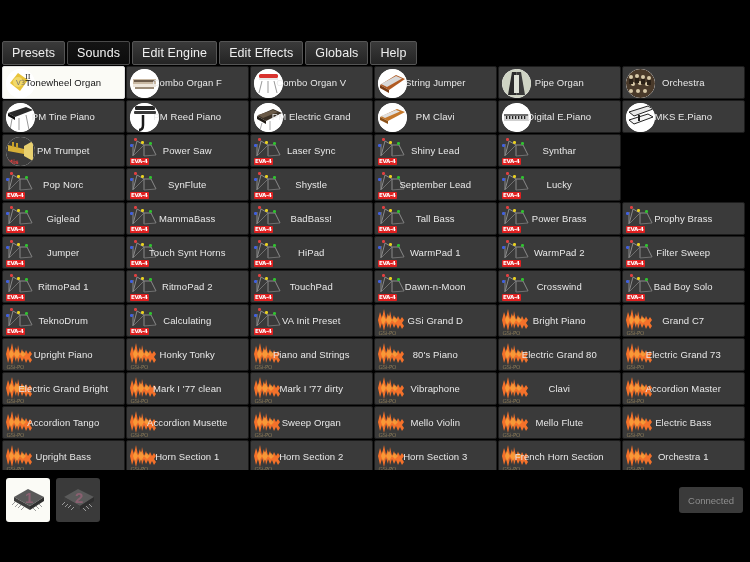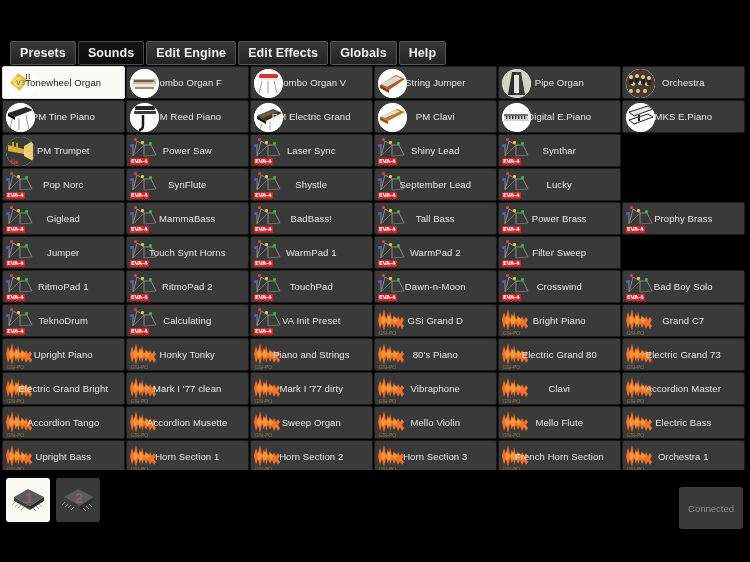--- a/index.html
+++ b/index.html
@@ -1,20 +1,20 @@
 <!DOCTYPE html>
 <html><head>
 <meta charset="utf-8">
 <style>
   html,body{margin:0;padding:0;background:#000;}
   body{width:750px;height:562px;overflow:hidden;font-family:"Liberation Sans",sans-serif;-webkit-font-smoothing:antialiased;}
   #app{position:relative;width:750px;height:562px;background:#000;}
 
   
-  #tabbar{position:absolute;left:0;top:41px;height:24px;width:750px;display:flex;align-items:stretch;gap:2px;padding-left:10px;box-sizing:border-box;font-weight:bold;}
+  #tabbar{position:absolute;left:0;top:41px;height:24px;width:750px;display:flex;align-items:stretch;gap:2px;padding-left:2px;box-sizing:border-box;}
   .tab{display:flex;align-items:center;justify-content:center;padding:0 9px;height:22px;color:#efefef;font-size:12.5px;
        background:linear-gradient(#3a3a3a,#242424);border:1px solid #555;border-radius:2px;white-space:nowrap;letter-spacing:.1px;}
   .tab.active{background:linear-gradient(#141414,#0c0c0c);border-color:#4a4a4a;color:#f4f4f4;}
 
   
   #grid{position:absolute;left:2px;top:66px;width:746px;}
   .grow{display:flex;gap:1.5px;margin-bottom:1.5px;}
   .cell{position:relative;width:122.5px;height:32.5px;background:#3a3a3a;border:1px solid #1c1c1c;border-radius:2px;
         display:flex;align-items:center;box-sizing:border-box;overflow:hidden;}
   .cell.sel{background:#fbfbf6;border-color:#ddd;}
@@ -37,21 +37,21 @@
   .wave{width:32px;height:30px;position:relative;}
   .wave svg{position:absolute;left:0;top:1px;}
   .wave .gsi{position:absolute;left:2px;bottom:0px;font-size:5.5px;color:#8a7a58;font-family:"DejaVu Sans",sans-serif;letter-spacing:-.2px;}
 
   
   #bottom{position:absolute;left:0;top:470px;width:750px;height:92px;background:#000;}
   .chip{position:absolute;top:8px;width:44px;height:44px;border-radius:3px;display:flex;align-items:center;justify-content:center;}
   .chip.c1{left:6px;background:#fbfbf6;}
   .chip.c2{left:56px;background:#3a3a3a;}
   .chipnum{position:absolute;font-size:15px;font-weight:bold;color:#8a6070;z-index:3;top:11px;left:19px;}
-  #connected{position:absolute;right:7px;top:17px;width:64px;height:42px;background:#3a3a3a;border-radius:3px;
+  #connected{position:absolute;right:7px;top:17px;width:64px;height:26px;background:#3a3a3a;border-radius:3px;
              display:flex;align-items:center;justify-content:center;color:#8e8e8e;font-size:9.5px;}
 </style>
 </head>
 <body>
 
 <div id="app">
 
   <div id="tabbar">
       <div class="tab">Presets</div>
       <div class="tab active">Sounds</div>
@@ -570,20 +570,39 @@
                 <line x1="13" y1="18" x2="25" y2="17" stroke="#707070" stroke-width="1"></line>
               </svg>
               <span class="dot" style="left:5px;top:2px;background:#e04040"></span>
               <span class="dot" style="left:1px;top:8px;background:#4060e0"></span>
               <span class="dot" style="left:12px;top:5px;background:#e8d020"></span>
               <span class="dot" style="left:20px;top:6px;background:#30c030"></span>
               <span class="badge">EVA-4</span>
             </div>
           </div>
           <span class="label">Touch Synt Horns</span>
+        </div>
+        <div class="cell">
+          <div class="ico">
+            <div class="eva">
+              <svg class="env" width="27" height="20" viewBox="0 0 27 20">
+                <polyline points="2,18 6,3 13,7 20,7 25,17" stroke="#8a8a8a" stroke-width="1" fill="none"></polyline>
+                <line x1="2" y1="18" x2="2" y2="6" stroke="#8a8a8a" stroke-width="1"></line>
+                <line x1="2" y1="18" x2="13" y2="7" stroke="#707070" stroke-width="1"></line>
+                <line x1="13" y1="18" x2="13" y2="7" stroke="#8a8a8a" stroke-width="1"></line>
+                <line x1="13" y1="18" x2="25" y2="17" stroke="#707070" stroke-width="1"></line>
+              </svg>
+              <span class="dot" style="left:5px;top:2px;background:#e04040"></span>
+              <span class="dot" style="left:1px;top:8px;background:#4060e0"></span>
+              <span class="dot" style="left:12px;top:5px;background:#e8d020"></span>
+              <span class="dot" style="left:20px;top:6px;background:#30c030"></span>
+              <span class="badge">EVA-4</span>
+            </div>
+          </div>
+          <span class="label">HiPad</span>
         </div>
         <div class="cell">
           <div class="ico">
             <div class="eva">
               <svg class="env" width="27" height="20" viewBox="0 0 27 20">
                 <polyline points="2,18 6,3 13,7 20,7 25,17" stroke="#8a8a8a" stroke-width="1" fill="none"></polyline>
                 <line x1="2" y1="18" x2="2" y2="6" stroke="#8a8a8a" stroke-width="1"></line>
                 <line x1="2" y1="18" x2="13" y2="7" stroke="#707070" stroke-width="1"></line>
                 <line x1="13" y1="18" x2="13" y2="7" stroke="#8a8a8a" stroke-width="1"></line>
                 <line x1="13" y1="18" x2="25" y2="17" stroke="#707070" stroke-width="1"></line>

